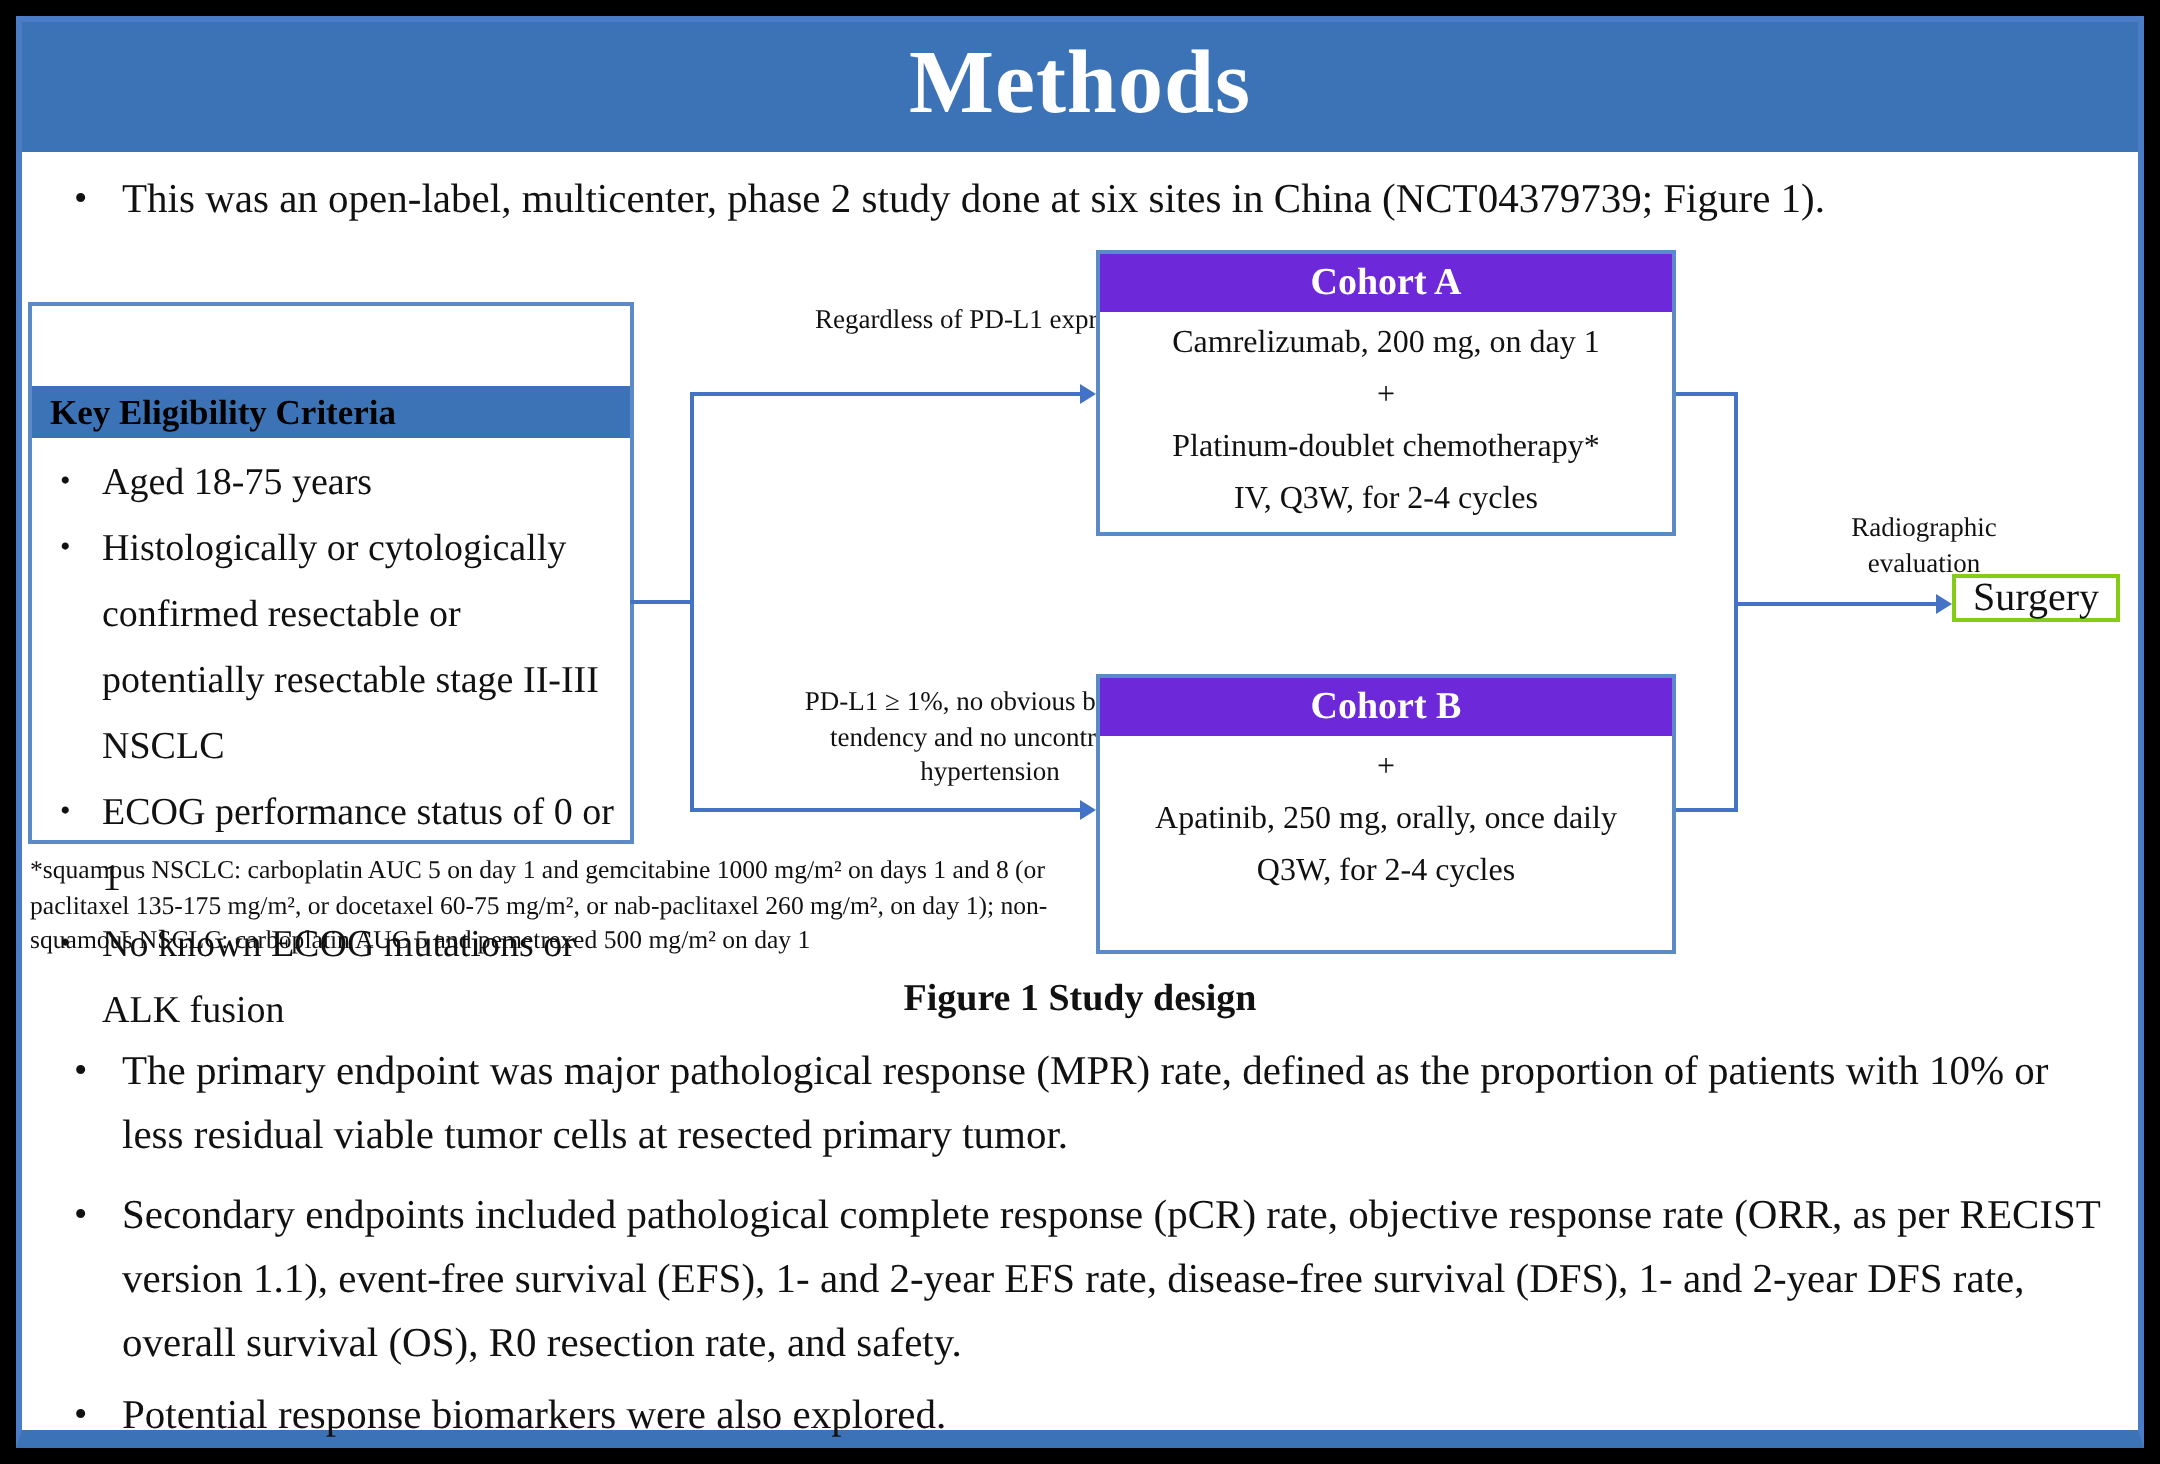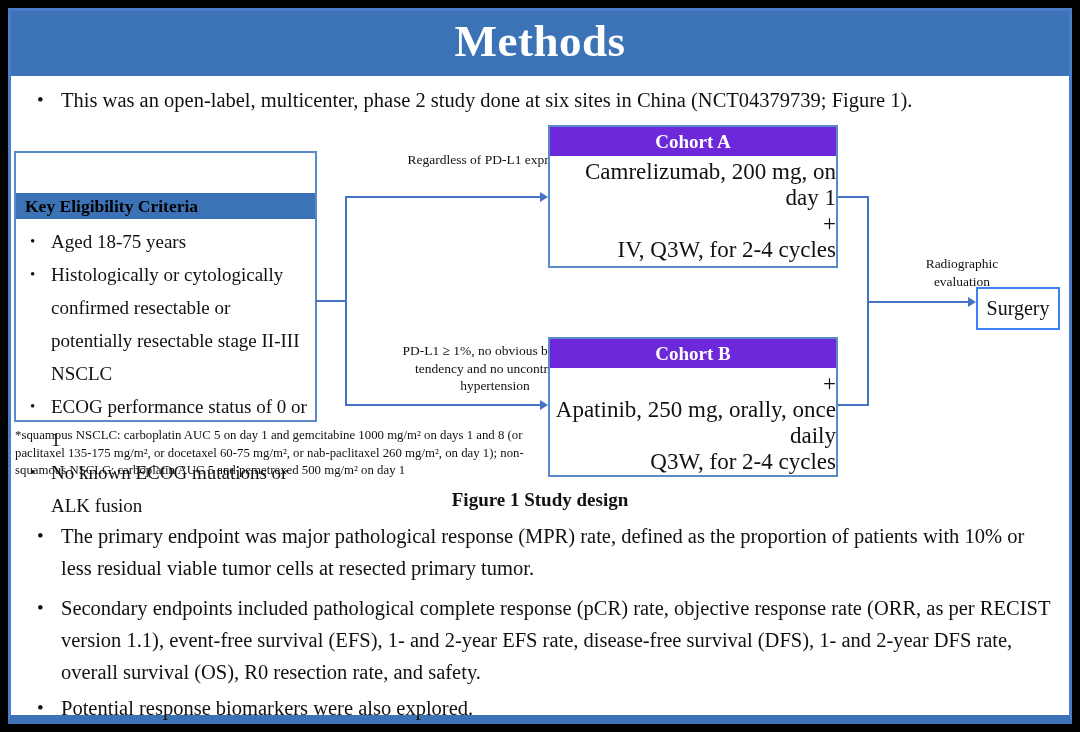--- a/index.html
+++ b/index.html
@@ -52,37 +52,37 @@
     position:absolute;width:290px;box-sizing:border-box;
     border:2px solid #5b8ac9;background:#fff;
   }
   .cohort-a{left:537px;top:114px;height:143px;}
   .cohort-b{left:537px;top:326px;height:140px;}
   .cohort-header{
     background:#6d28d9;color:#fff;font-weight:bold;font-size:19px;
     text-align:center;line-height:29px;height:29px;
   }
   .cohort-body{padding-top:3px;text-align:center;}
-  .cohort-line{font-size:23px;line-height:26px;text-align:right;}
+  .cohort-line{font-size:16px;line-height:26px;text-align:center;}
   .branch-label{
     position:absolute;font-size:13.5px;line-height:1.3;text-align:center;color:#111;margin-left:44px;
   }
   .label-top{left:352px;top:140px;width:176px;}
   .label-bottom{left:344px;top:331px;width:192px;}
   .label-radio{left:852px;top:244px;width:110px;}
   .hline{position:absolute;height:2px;background:#4472c4;}
   .vline{position:absolute;width:2px;background:#4472c4;}
   .ah{
     position:absolute;width:0;height:0;
     border-top:5px solid transparent;border-bottom:5px solid transparent;
     border-left:8px solid #4472c4;
   }
   .surgery-box{
-    position:absolute;left:965px;top:276px;width:84px;height:43px;
-    box-sizing:border-box;border:2px solid #3b82f6;background:#fff;
+    position:absolute;left:965px;top:276px;width:84px;height:24px;
+    box-sizing:border-box;border:2px solid #84cc16;background:#fff;
     display:flex;align-items:center;justify-content:center;font-size:20px;
   }
   .caption{
     position:absolute;left:0;right:0;top:478px;text-align:center;
     font-weight:bold;font-size:19px;
   }
 </style>
 </head>
 <body>
 
@@ -114,20 +114,21 @@
   <div class="ah" style="left:529px;top:389px;"></div>
 
   <div class="branch-label label-top">Regardless of PD-L1 expression</div>
   <div class="branch-label label-bottom">PD-L1 ≥ 1%, no obvious bleeding tendency and no uncontrolled hypertension</div>
 
   <div class="cohort cohort-a">
     <div class="cohort-header">Cohort A</div>
     <div class="cohort-body">
       <div class="cohort-line">Camrelizumab, 200 mg, on day 1</div>
       <div class="cohort-line">+</div>
+      <div class="cohort-line">Platinum-doublet chemotherapy*</div>
       <div class="cohort-line">IV, Q3W, for 2-4 cycles</div>
     </div>
   </div>
 
   <div class="cohort cohort-b">
     <div class="cohort-header">Cohort B</div>
     <div class="cohort-body">
       <div class="cohort-line">+</div>
       <div class="cohort-line">Apatinib, 250 mg, orally, once daily</div>
       <div class="cohort-line">Q3W, for 2-4 cycles</div>

